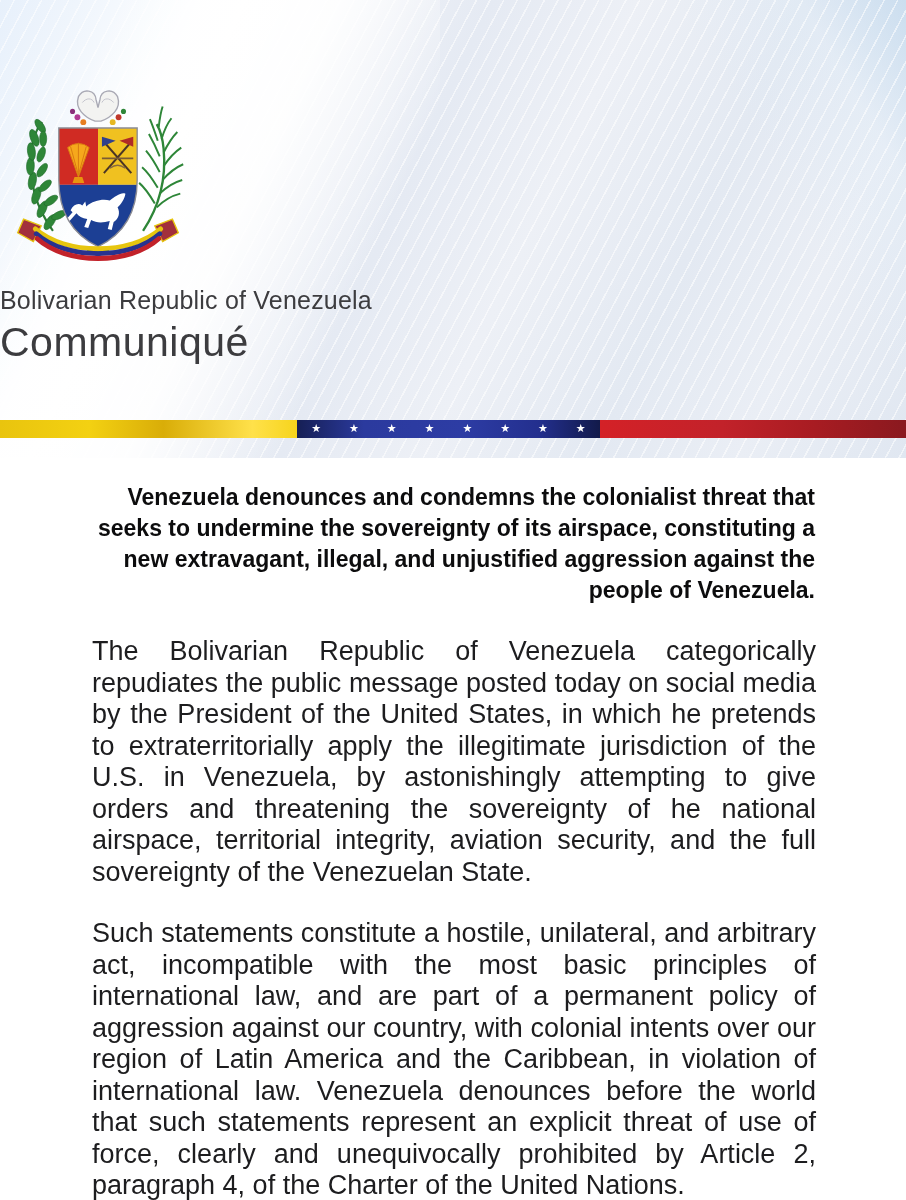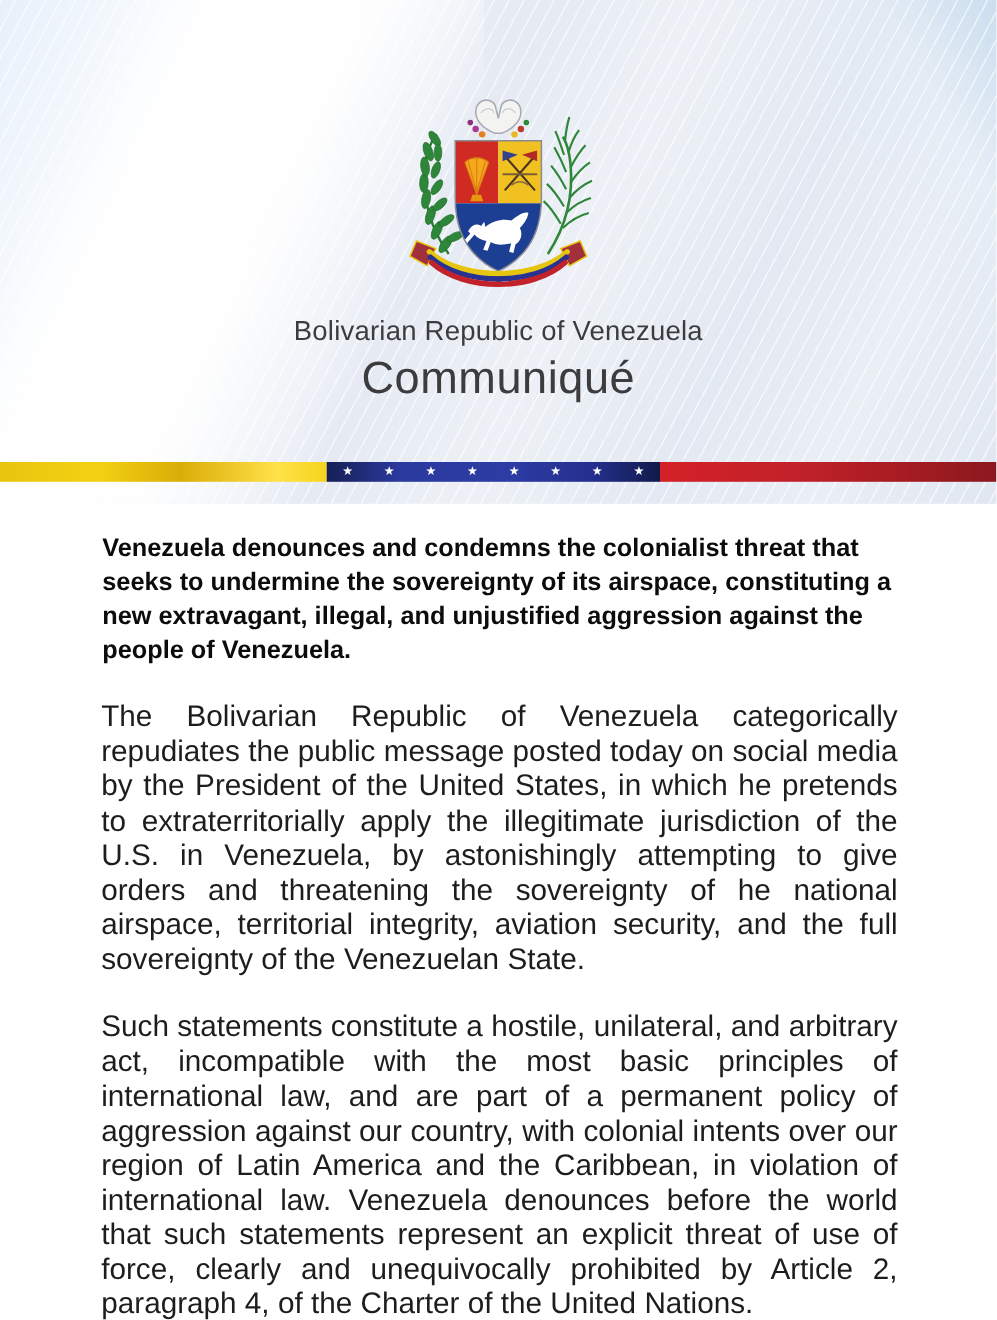--- a/index.html
+++ b/index.html
@@ -9,21 +9,21 @@
     font-family: "Liberation Sans", sans-serif;
     color: var(--text-color, #1d1d1f);
     overflow: hidden;
   }
   .page { width: 906px; height: 1200px; background: #ffffff; position: relative; }
 
   
   .masthead {
     position: relative;
     width: 100%; height: 458px;
-    text-align: center;
+    text-align: left;
     background:
       linear-gradient(240deg, rgba(198,219,238,0.85) 0%, rgba(222,236,248,0.35) 9%, rgba(238,245,252,0) 20%),
       linear-gradient(115deg, #e7f0fb 0%, #eff5fc 7%, #fdfeff 17%, #ffffff 22%, #eef1f7 32%, #e5eaf3 44%, #edf0f6 57%, #e3e9f2 72%, #eaeef5 85%, #e0e7f1 100%);
     overflow: hidden;
   }
   .masthead::before {
     content: ""; position: absolute; inset: 0;
     background: repeating-linear-gradient(118deg,
       rgba(255,255,255,0.55) 0px, rgba(255,255,255,0.55) 1.5px,
       rgba(255,255,255,0) 1.5px, rgba(255,255,255,0) 12px);
@@ -82,21 +82,21 @@
 
   
   .content {
     padding: 24px 90px 0 92px;
   }
   .headline {
     margin: 0 auto;
     max-width: 722px;
     font-size: 23px; font-weight: 700;
     line-height: 31px;
-    text-align: left;
+    text-align: right;
     color: #0c0c0d;
   }
   .body-par {
     margin-top: 30px;
     font-size: 27px;
     line-height: 31.5px;
     text-align: justify;
     text-justify: inter-word;
     color: var(--text-color, #1d1d1f);
   }

